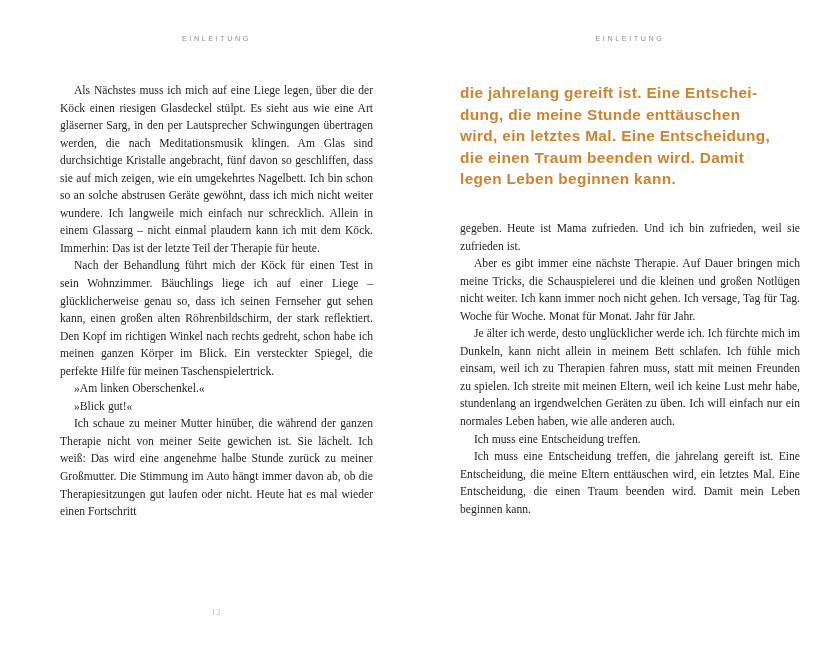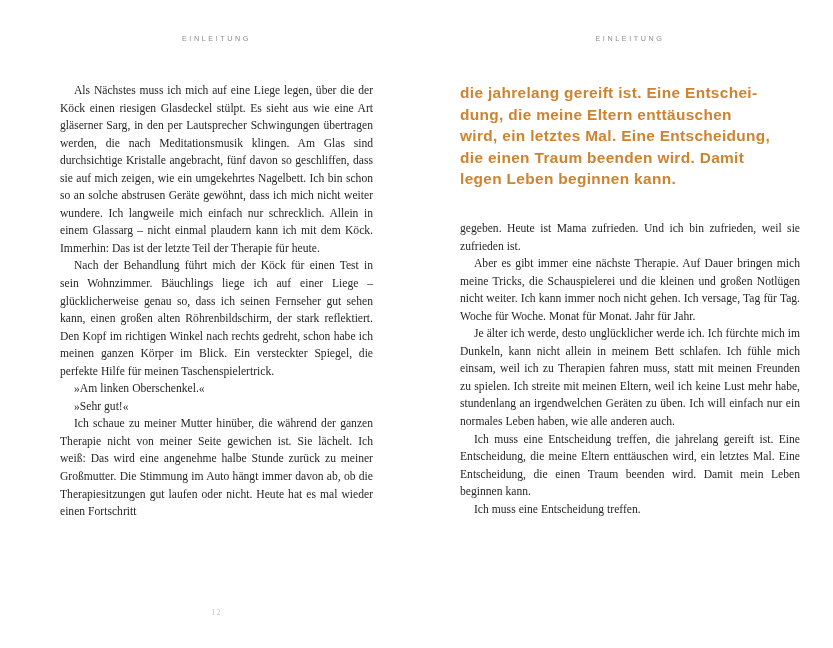--- a/index.html
+++ b/index.html
@@ -88,40 +88,40 @@
 <body>
 
 <div class="spread">
 
   <div class="running-head left">EINLEITUNG</div>
 
   <div class="column left body-text">
     <p>Als Nächstes muss ich mich auf eine Liege legen, über die der Köck einen riesigen Glasdeckel stülpt. Es sieht aus wie eine Art gläserner Sarg, in den per Lautsprecher Schwingungen übertragen werden, die nach Meditationsmusik klingen. Am Glas sind durchsichtige Kristalle angebracht, fünf davon so geschliffen, dass sie auf mich zeigen, wie ein umgekehrtes Nagelbett. Ich bin schon so an solche abstrusen Geräte gewöhnt, dass ich mich nicht weiter wundere. Ich langweile mich einfach nur schrecklich. Allein in einem Glassarg – nicht einmal plaudern kann ich mit dem Köck. Immerhin: Das ist der letzte Teil der Therapie für heute.</p>
     <p>Nach der Behandlung führt mich der Köck für einen Test in sein Wohnzimmer. Bäuchlings liege ich auf einer Liege – glücklicherweise genau so, dass ich seinen Fernseher gut sehen kann, einen großen alten Röhrenbildschirm, der stark reflektiert. Den Kopf im richtigen Winkel nach rechts gedreht, schon habe ich meinen ganzen Körper im Blick. Ein versteckter Spiegel, die perfekte Hilfe für meinen Taschenspielertrick.</p>
     <p class="dialogue">»Am linken Oberschenkel.«</p>
-    <p class="dialogue">»Sehr gut!«</p>
+    <p class="dialogue">»Blick gut!«</p>
     <p>Ich schaue zu meiner Mutter hinüber, die während der ganzen Therapie nicht von meiner Seite gewichen ist. Sie lächelt. Ich weiß: Das wird eine angenehme halbe Stunde zurück zu meiner Großmutter. Die Stimmung im Auto hängt immer davon ab, ob die Therapiesitzungen gut laufen oder nicht. Heute hat es mal wieder einen Fortschritt</p>
   </div>
 
   <div class="folio left">12</div>
 
   <div class="running-head right">EINLEITUNG</div>
 
   <div class="column right">
     <div class="pull-quote">
       <span class="quote-line">die jahrelang gereift ist. Eine Entschei-</span>
-      <span class="quote-line">dung, die meine Eltern enttäuschen</span>
+      <span class="quote-line">dung, die meine Stunde enttäuschen</span>
       <span class="quote-line">wird, ein letztes Mal. Eine Entscheidung,</span>
       <span class="quote-line">die einen Traum beenden wird. Damit</span>
       <span class="quote-line">legen Leben beginnen kann.</span>
     </div>
 
     <div class="body-text">
       <p class="no-indent">gegeben. Heute ist Mama zufrieden. Und ich bin zufrieden, weil sie zufrieden ist.</p>
       <p>Aber es gibt immer eine nächste Therapie. Auf Dauer bringen mich meine Tricks, die Schauspielerei und die kleinen und großen Notlügen nicht weiter. Ich kann immer noch nicht gehen. Ich versage, Tag für Tag. Woche für Woche. Monat für Monat. Jahr für Jahr.</p>
       <p>Je älter ich werde, desto unglücklicher werde ich. Ich fürchte mich im Dunkeln, kann nicht allein in meinem Bett schlafen. Ich fühle mich einsam, weil ich zu Therapien fahren muss, statt mit meinen Freunden zu spielen. Ich streite mit meinen Eltern, weil ich keine Lust mehr habe, stundenlang an irgendwelchen Geräten zu üben. Ich will einfach nur ein normales Leben haben, wie alle anderen auch.</p>
+      <p>Ich muss eine Entscheidung treffen.</p>
       <p>Ich muss eine Entscheidung treffen, die jahrelang gereift ist. Eine Entscheidung, die meine Eltern enttäuschen wird, ein letztes Mal. Eine Entscheidung, die einen Traum beenden wird. Damit mein Leben beginnen kann.</p>
-      <p>Ich muss eine Entscheidung treffen.</p>
     </div>
   </div>
 
 
 </div>
 
 </body></html>

